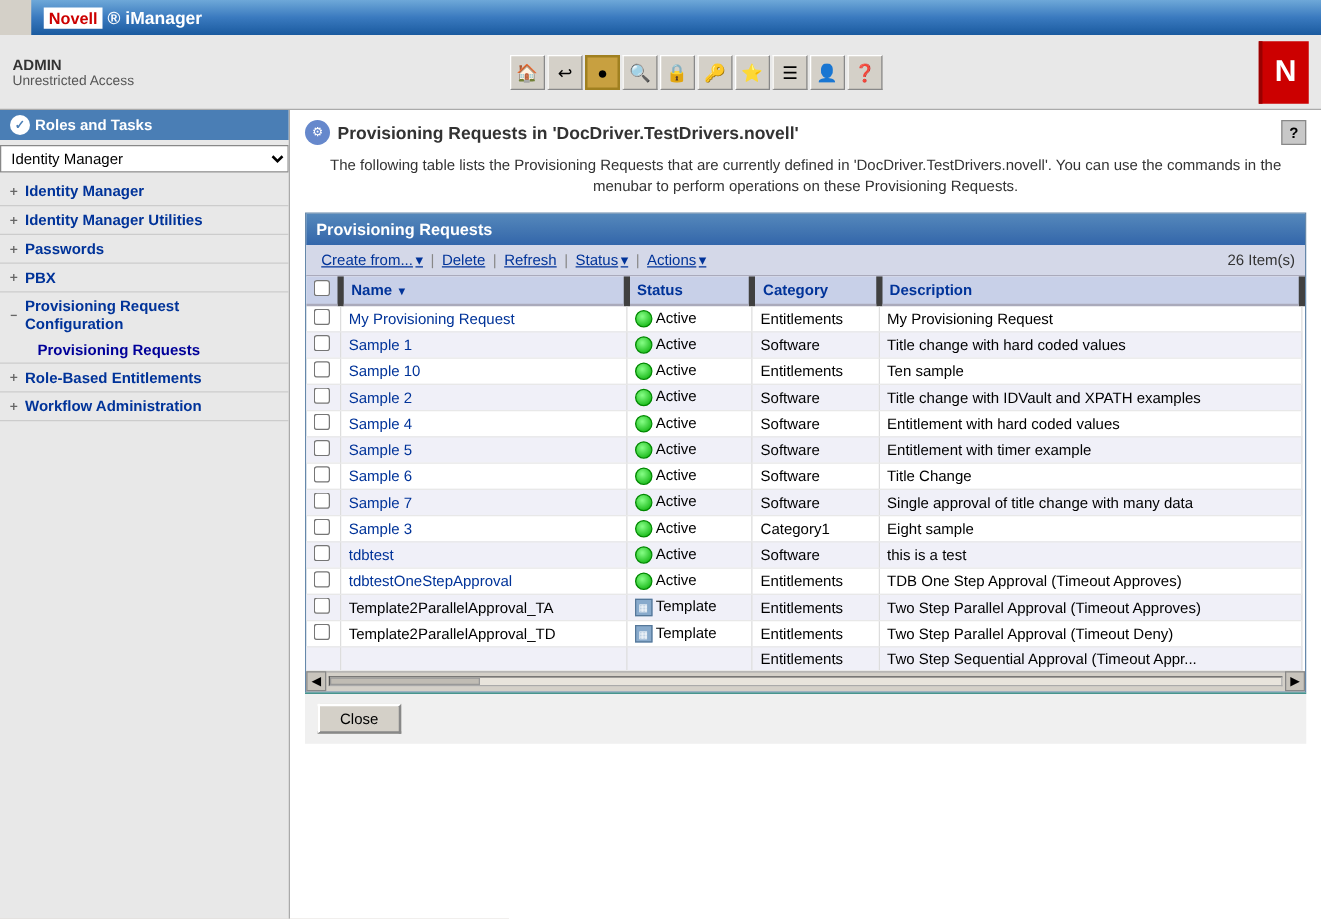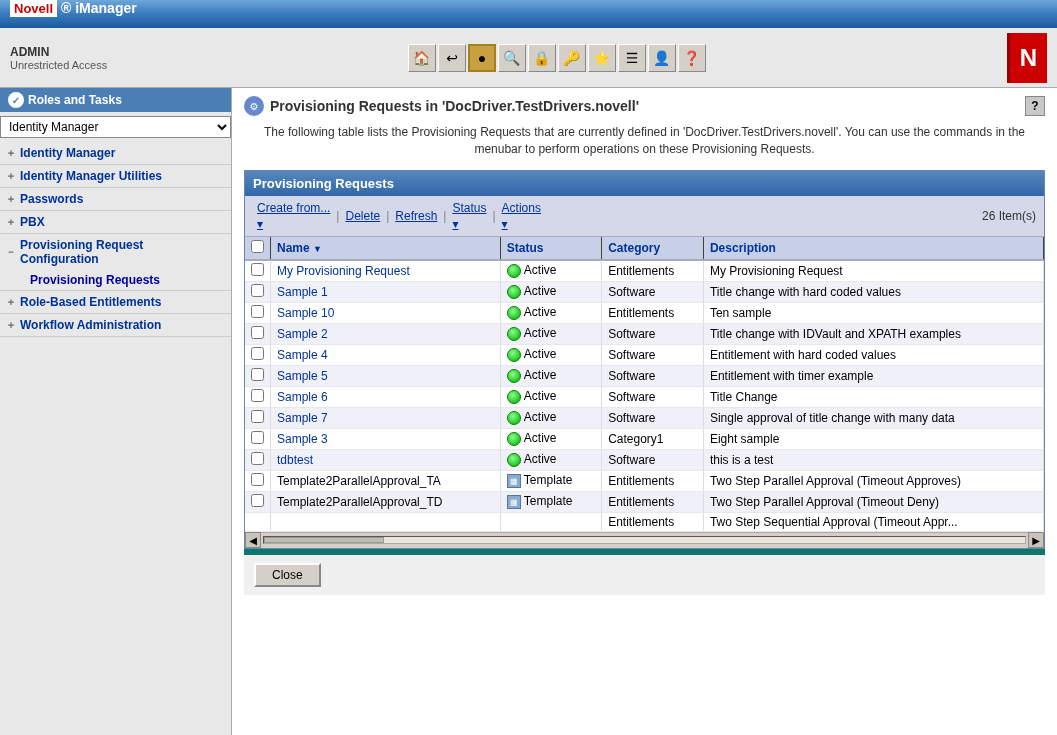--- a/index.html
+++ b/index.html
@@ -3,22 +3,23 @@
   <meta charset="utf-8">
   <style>
     * { box-sizing: border-box; margin: 0; padding: 0; }
     body { font-family: Arial, sans-serif; font-size: 12px; background: #d4d0c8; height: 735px; overflow: hidden; }
 
     
     .top-header {
       background: linear-gradient(to bottom, #6ea8d8, #3a7abf, #1a5a9f);
       height: 28px;
       display: flex;
-      align-items: flex-start;
+      align-items: center;
       padding: 0 10px;
+      margin-left: 25px;
     }
     .novell-logo {
       color: #cc0000;
       font-weight: bold;
       font-size: 13px;
       background: white;
       padding: 1px 4px;
       margin-right: 4px;
     }
     .imanager-title {
@@ -226,23 +227,22 @@
       color: #888;
       margin: 0 2px;
     }
     .table-toolbar-dropdown {
       color: #003399;
       font-size: 12px;
       cursor: pointer;
       padding: 2px 4px;
       text-decoration: underline;
       display: flex;
-      align-items: flex-start;
+      align-items: flex-end;
       gap: 2px;
-      flex-direction: column;
     }
     .item-count {
       margin-left: auto;
       font-size: 12px;
       color: #333;
     }
 
     
     .data-table {
       width: 100%;
@@ -251,21 +251,21 @@
     }
     .data-table thead tr {
       background: #c8d0e8;
       border-bottom: 2px solid #aab;
     }
     .data-table thead th {
       padding: 3px 6px;
       text-align: left;
       color: #003399;
       font-weight: bold;
-      border-right: 1px solid #404040;
+      border-right: 5px solid #404040;
       font-size: 12px;
     }
     .data-table thead th:first-child { width: 20px; }
     .data-table tbody tr:nth-child(even) { background: #f0f0f8; }
     .data-table tbody td {
       padding: 2px 6px;
       border-right: 1px solid #ddd;
       border-bottom: 1px solid #e8e8e8;
       vertical-align: middle;
     }
@@ -340,21 +340,21 @@
       background: #c0bcb4;
       border: 1px solid #999;
       position: absolute;
       left: 0;
     }
 
     
     .bottom-bar {
       padding: 8px 10px;
       background: #f0f0f0;
-      border-top: 6px solid #0f766e;
+      border-top: 1px solid #0f766e;
     }
     .close-btn {
       background: #d4d0c8;
       border: 2px solid #fff;
       border-right-color: #888;
       border-bottom-color: #888;
       padding: 3px 16px;
       cursor: pointer;
       font-size: 12px;
     }
@@ -565,20 +565,27 @@
               </tr>
               <tr>
                 <td><input type="checkbox" style=""></td>
                 <td><a href="#">tdbtest</a></td>
                 <td><span class="status-active"></span><span>Active</span></td>
                 <td>Software</td>
                 <td>this is a test</td>
               </tr>
               <tr>
                 <td><input type="checkbox" style=""></td>
+                <td><a href="#">tdbtestOneStepApproval</a></td>
+                <td><span class="status-active"></span><span>Active</span></td>
+                <td>Entitlements</td>
+                <td>TDB One Step Approval (Timeout Approves)</td>
+              </tr>
+              <tr>
+                <td><input type="checkbox" style=""></td>
                 <td><span>Template2ParallelApproval_TA</span></td>
                 <td><span class="status-template">▦</span><span>Template</span></td>
                 <td>Entitlements</td>
                 <td>Two Step Parallel Approval (Timeout Approves)</td>
               </tr>
               <tr>
                 <td><input type="checkbox" style=""></td>
                 <td><span>Template2ParallelApproval_TD</span></td>
                 <td><span class="status-template">▦</span><span>Template</span></td>
                 <td>Entitlements</td>

